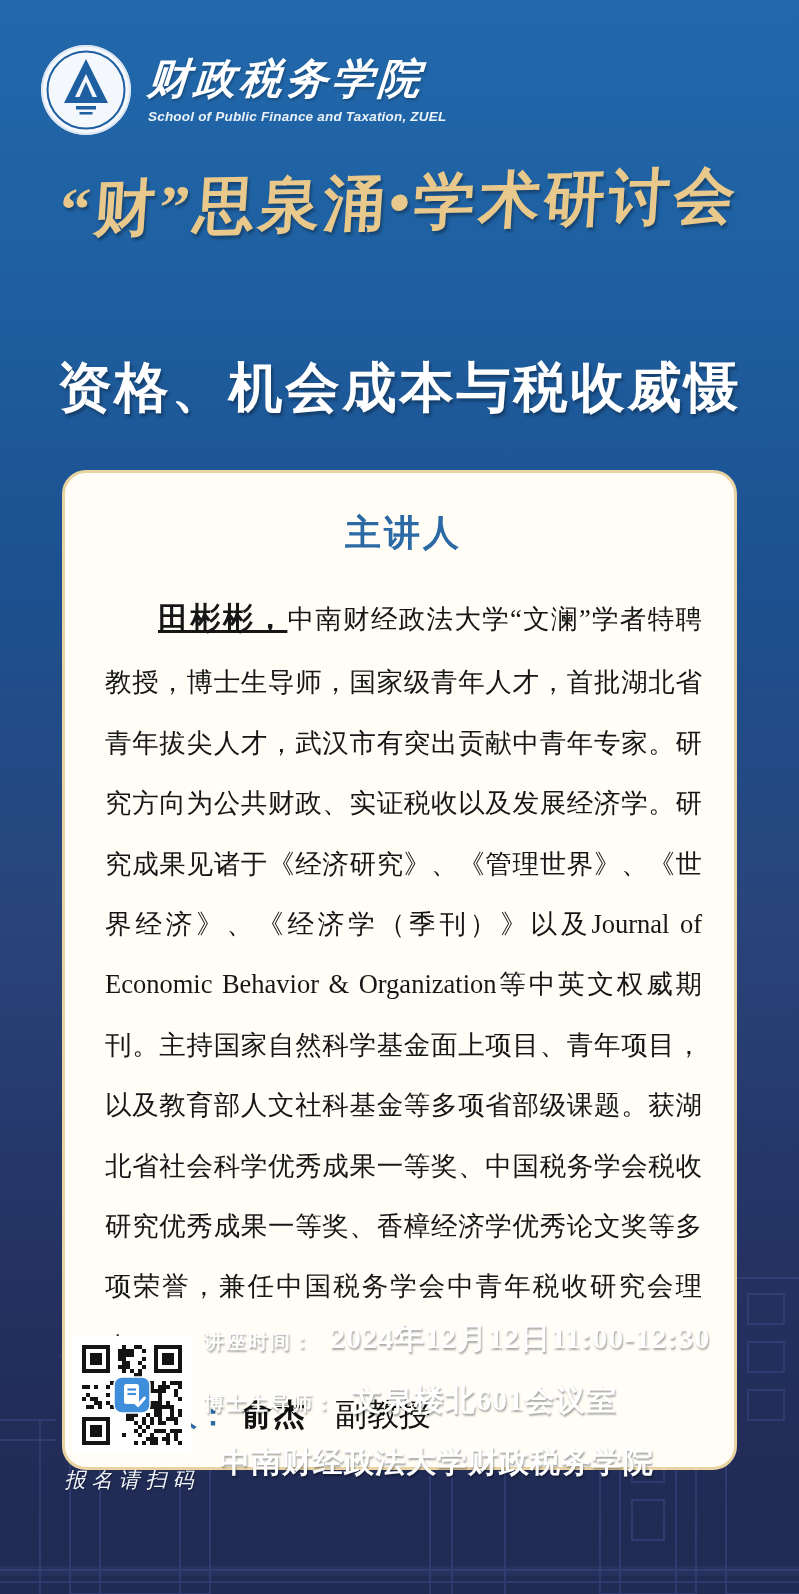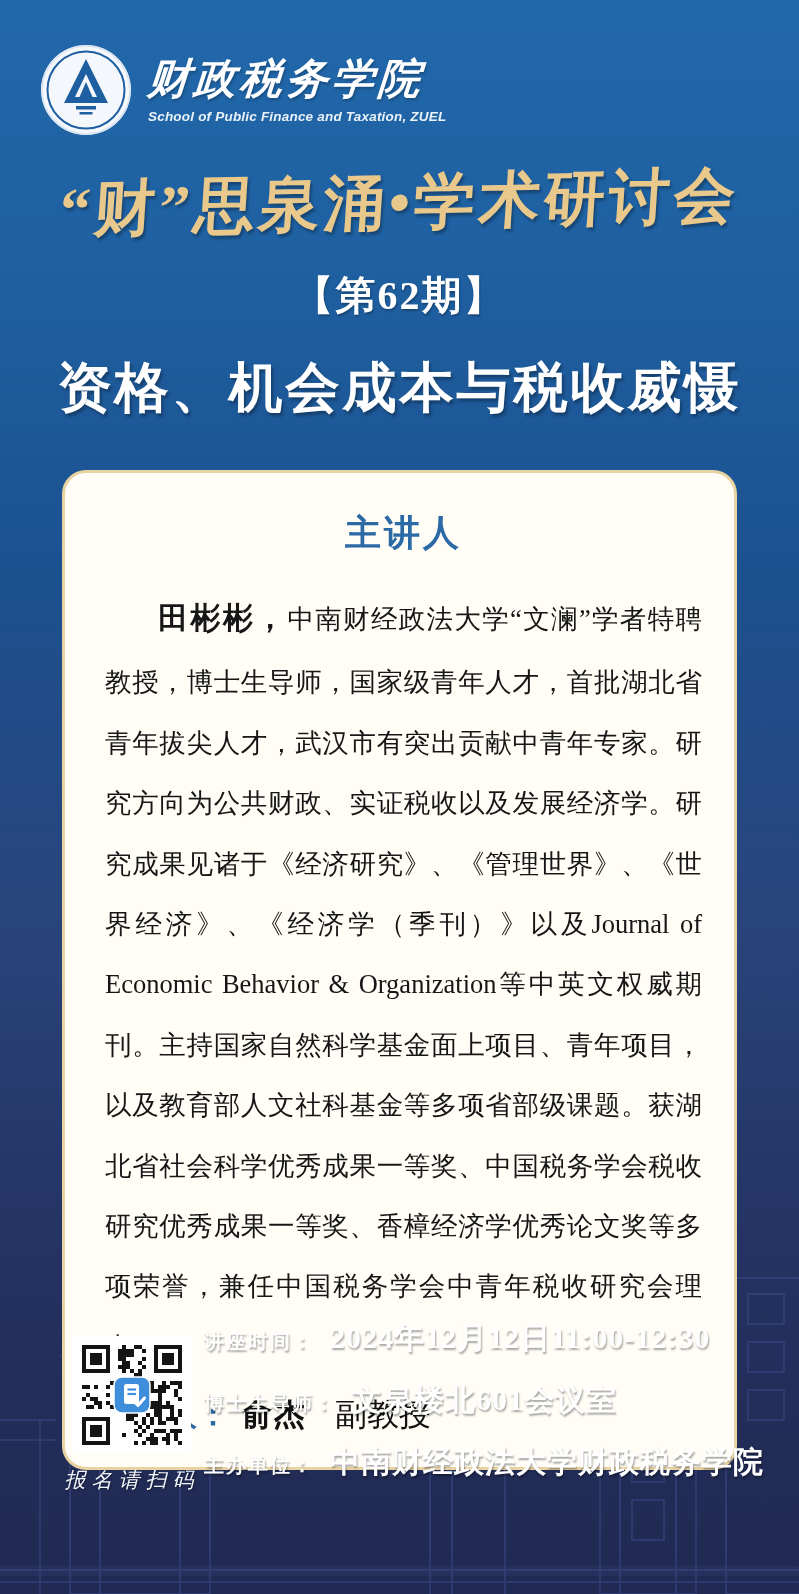--- a/index.html
+++ b/index.html
@@ -47,21 +47,21 @@
     background:#fffdf6;border:3px solid #e9d3a2;border-radius:24px;
     padding:36px 32px 30px 40px;
   }
   .card-heading{
     text-align:center;font-size:36px;font-weight:700;color:#2c6aa6;letter-spacing:3px;
   }
   .bio{
     margin:26px 0 0 0;font-size:26.5px;line-height:2.28;color:#161616;
     text-align:justify;text-indent:2em;
   }
-  .speaker-name{font-weight:700;font-size:30px;letter-spacing:1px;}
+  .speaker-name{font-weight:700;font-size:30px;letter-spacing:1px;text-decoration:underline;}
   .host-line{margin:16px 0 0 0;display:flex;align-items:baseline;}
   .host-label{color:#2c6aa6;font-weight:700;font-size:30px;letter-spacing:1px;}
   .host-name{color:#111;font-weight:700;font-size:31px;margin-left:12px;letter-spacing:2px;}
   .host-title{color:#111;font-size:32px;margin-left:28px;}
   
   .pavilion{position:absolute;left:0;top:1238px;pointer-events:none;}
   .qr-wrap{position:absolute;left:67px;top:1336px;width:130px;display:flex;flex-direction:column;align-items:center;}
   .qr-box{position:relative;background:#ffffff;padding:7px;width:118px;height:118px;}
   .qr-box svg.qr{display:block;}
   .qr-icon{position:absolute;left:50%;top:50%;transform:translate(-50%,-50%);}
@@ -132,21 +132,20 @@
       <rect x="36" y="62" width="20" height="3.5" fill="#1e5fa2"></rect>
       <rect x="39.5" y="68" width="13" height="2.5" fill="#1e5fa2"></rect>
     </svg>
     <div class="school-names">
       <div class="school-cn">财政税务学院</div>
       <div class="school-en">School of Public Finance and Taxation, ZUEL</div>
     </div>
   </div>
 
   <div class="series-title">“财”思泉涌•学术研讨会</div>
-  <div class="issue">【第62期】</div>
   <div class="lecture-title">资格、机会成本与税收威慑</div>
 
   <div class="card">
     <div class="card-heading">主讲人</div>
     <p class="bio"><span class="speaker-name">田彬彬，</span><span>中南财经政法大学“文澜”学者特聘教授，博士生导师，国家级青年人才，首批湖北省青年拔尖人才，武汉市有突出贡献中青年专家。研究方向为公共财政、实证税收以及发展经济学。研究成果见诸于《经济研究》、《管理世界》、《世界经济》、《经济学（季刊）》以及Journal of Economic Behavior &amp; Organization等中英文权威期刊。主持国家自然科学基金面上项目、青年项目，以及教育部人文社科基金等多项省部级课题。获湖北省社会科学优秀成果一等奖、中国税务学会税收研究优秀成果一等奖、香樟经济学优秀论文奖等多项荣誉，兼任中国税务学会中青年税收研究会理事。</span></p>
     <div class="host-line">
       <span class="host-label">主持人：</span>
       <span class="host-name">俞杰</span>
       <span class="host-title">副教授</span>
     </div>
@@ -306,18 +305,17 @@
   <div class="info-list">
     <div class="info-row">
       <span class="info-label">讲座时间：</span>
       <span class="info-value">2024年12月12日11:00-12:30</span>
     </div>
     <div class="info-row">
       <span class="info-label">博士生导师：</span>
       <span class="info-value">文泉楼北601会议室</span>
     </div>
     <div class="info-row">
-      <span class="info-label">主办单位：</span>
       <span class="info-value">中南财经政法大学财政税务学院</span>
     </div>
   </div>
 
 </div>
 
 </body></html>

